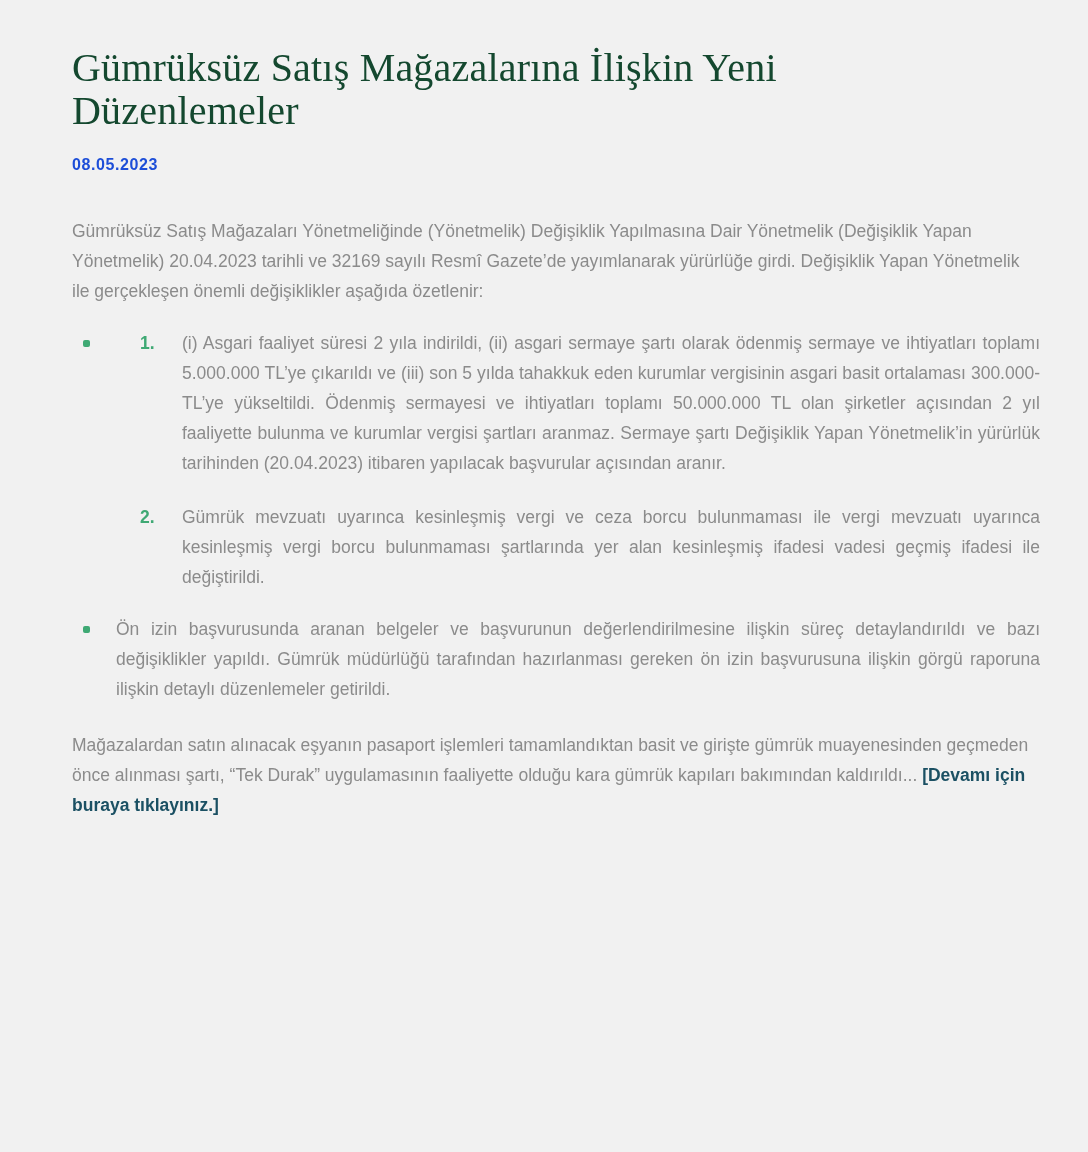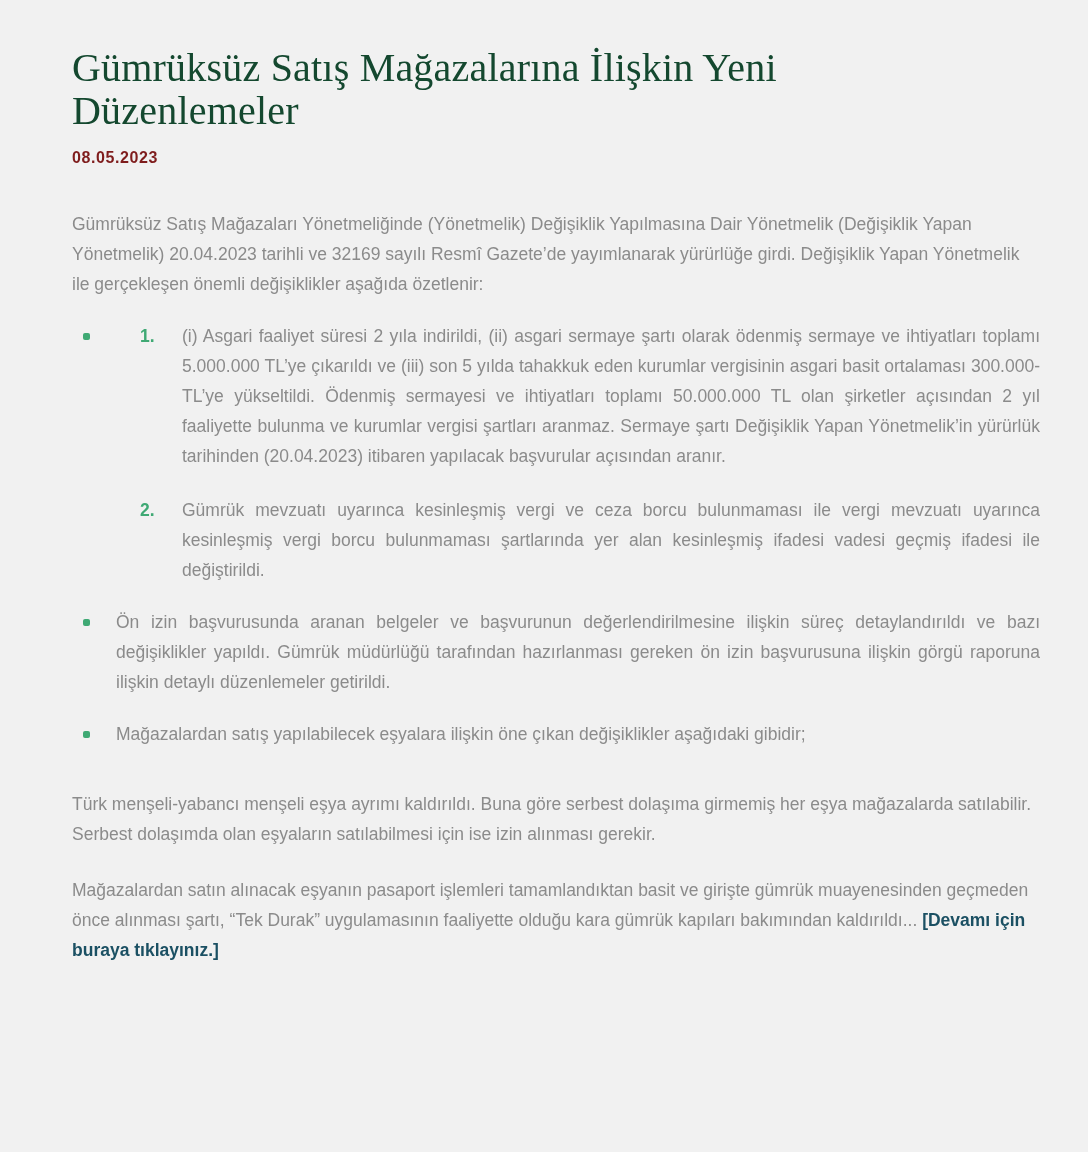--- a/index.html
+++ b/index.html
@@ -36,23 +36,23 @@
     color: #14482f;
     letter-spacing: 0.2px;
     margin: 0 0 0 0;
     max-width: 800px;
   }
 
   .article-date {
     font-family: "Liberation Sans", sans-serif;
     font-size: 16px;
     font-weight: bold;
-    color: #7f1d1d;
+    color: #1d4ed8;
     letter-spacing: 0.6px;
-    margin-top: 17px;
+    margin-top: 24px;
     margin-bottom: 0;
   }
 
   
   .body-text {
     font-family: "Liberation Sans", sans-serif;
     font-size: 17.5px;
     line-height: 30px;
     color: #8b8b8b;
     font-weight: 400;
@@ -182,27 +182,22 @@
           </ol>
         </div>
       </li>
 
       <li class="bullet-item body-text">
         <span class="bullet-dot"></span>
         <span class="item-text">Ön izin başvurusunda aranan belgeler ve başvurunun değerlendirilmesine ilişkin süreç detaylandırıldı ve bazı değişiklikler yapıldı. Gümrük müdürlüğü tarafından hazırlanması gereken ön izin başvurusuna ilişkin görgü raporuna ilişkin detaylı düzenlemeler getirildi.</span>
       </li>
 
 
-      <li class="bullet-item body-text">
-        <span class="bullet-dot"></span>
-        <span class="item-text">Mağazalardan satış yapılabilecek eşyalara ilişkin öne çıkan değişiklikler aşağıdaki gibidir;</span>
-      </li>
 
     </ul>
 
-    <p class="body-text tail-para first-tail">Türk menşeli-yabancı menşeli eşya ayrımı kaldırıldı. Buna göre serbest dolaşıma girmemiş her eşya mağazalarda satılabilir. Serbest dolaşımda olan eşyaların satılabilmesi için ise izin alınması gerekir.</p>
 
     <p class="body-text tail-para">
       <span>Mağazalardan satın alınacak eşyanın pasaport işlemleri tamamlandıktan basit ve girişte gümrük muayenesinden geçmeden önce alınması şartı, “Tek Durak” uygulamasının faaliyette olduğu kara gümrük kapıları bakımından kaldırıldı... </span><a class="continue-link" href="#">[Devamı için buraya tıklayınız.]</a>
     </p>
 
   </article>
 </div>
 
 </body></html>

